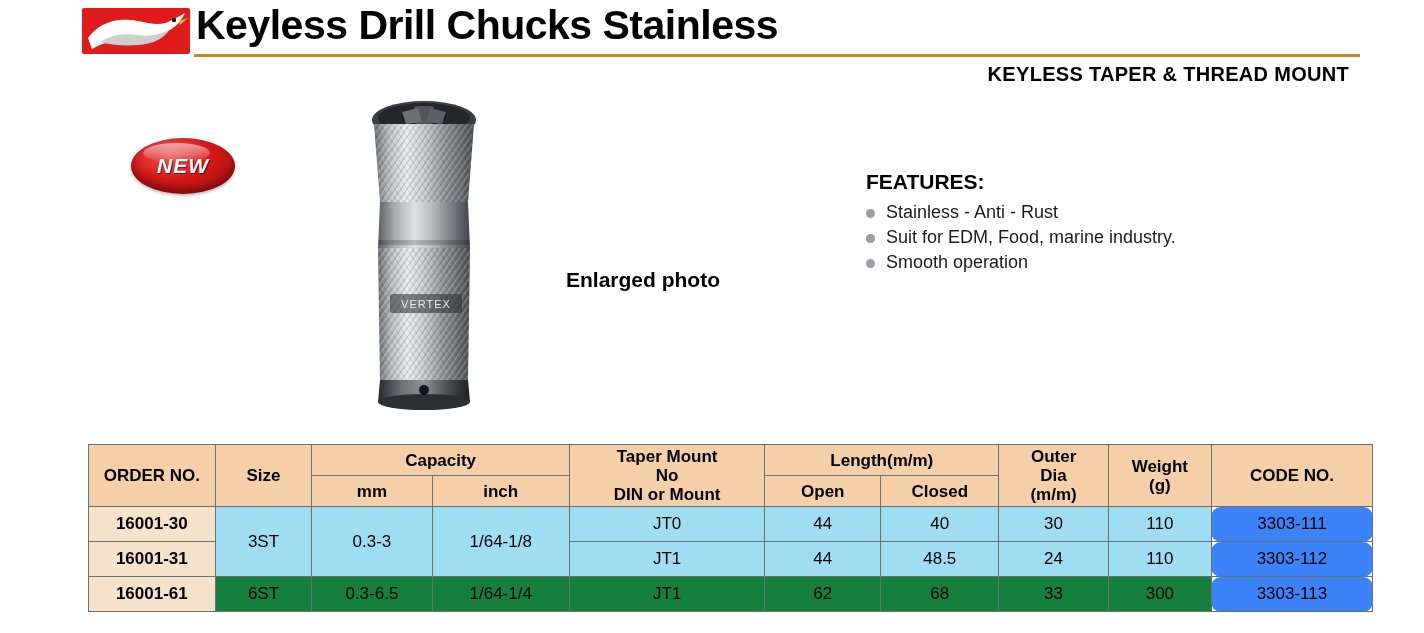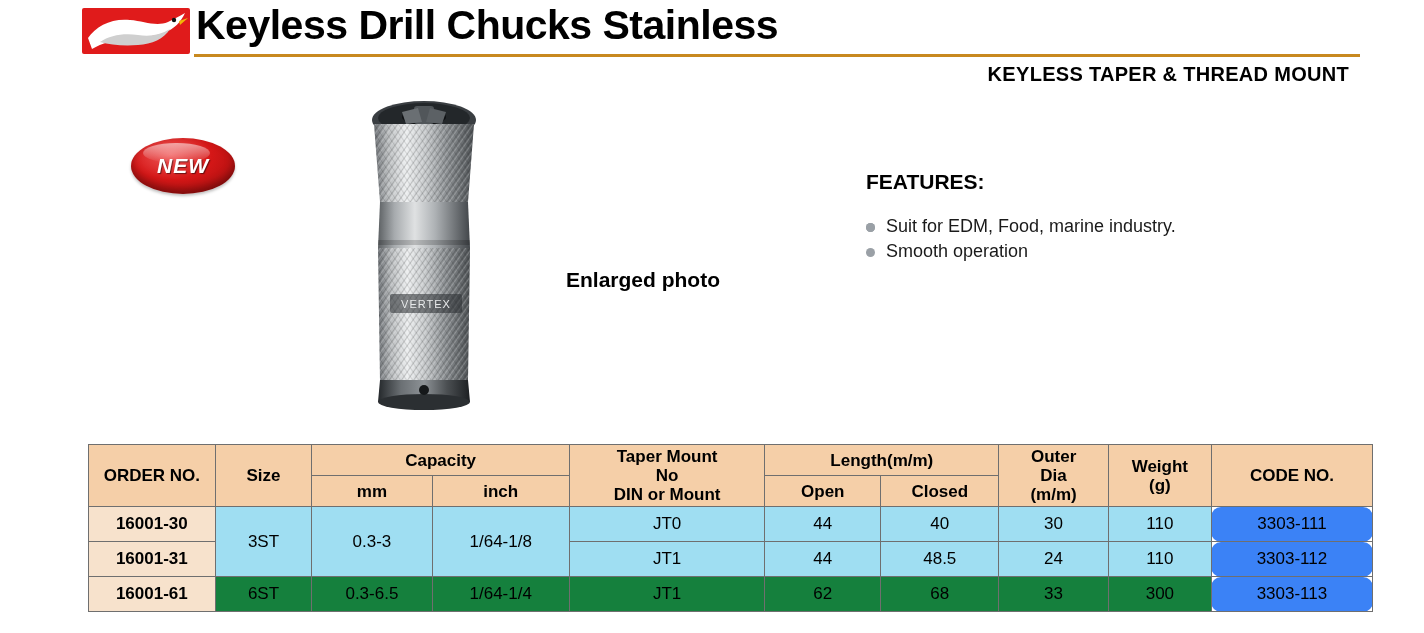--- a/index.html
+++ b/index.html
@@ -125,21 +125,21 @@
   }
 
   
   .features {
     position: absolute;
     left: 866px;
     top: 170px;
     width: 480px;
   }
   .features h3 {
-    margin: 0 0 20px 0;
+    margin: 0 0 6px 0;
     font-size: 21px;
     font-weight: bold;
   }
   .features ul {
     list-style: none;
     margin: 0;
     padding: 0;
   }
   .features li {
     position: relative;
@@ -292,20 +292,24 @@
   </svg>
 </div>
 
 <div class="caption-enlarged">Enlarged photo</div>
 
 <div class="features">
   <h3>FEATURES:</h3>
   <ul>
     <li>
       <span class="bullet"></span>
+      <span>Stainless - Anti - Rust</span>
+    </li>
+    <li>
+      <span class="bullet"></span>
     </li>
     <li>
       <span class="bullet"></span>
       <span>Suit for EDM, Food, marine industry.</span>
     </li>
     <li>
       <span class="bullet"></span>
       <span>Smooth operation</span>
     </li>
   </ul>

